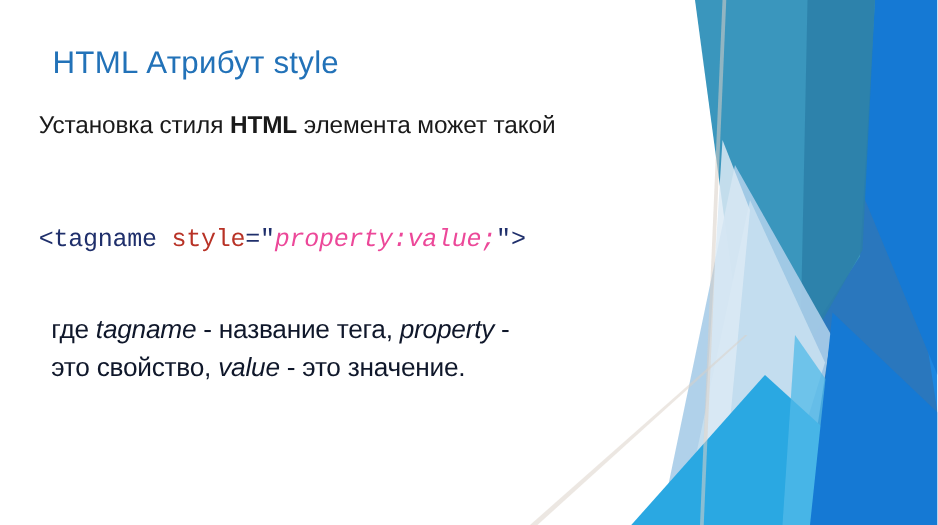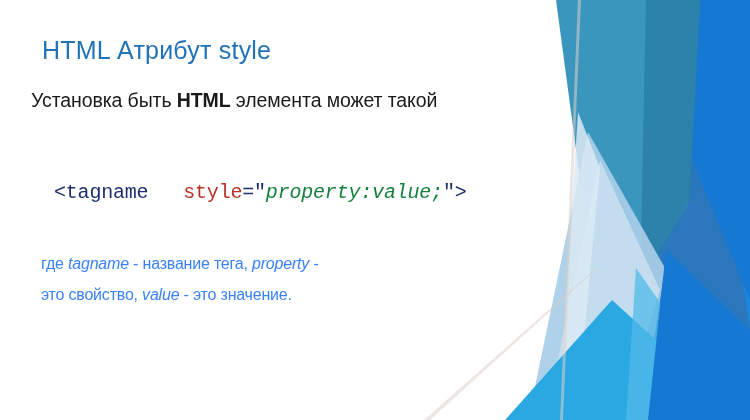--- a/index.html
+++ b/index.html
@@ -66,35 +66,35 @@
 
   .code-line {
     position: absolute;
     left: 31px;
     top: 181px;
     font-family: "Liberation Mono", "DejaVu Sans Mono", monospace;
     font-size: 20px;
     white-space: nowrap;
     letter-spacing: -0.2px;
   }
-  .c-tag   { color: #1f2f6b; margin-left: 23px; }
+  .c-tag   { color: #1f2f6b; }
   .c-attr  { color: #b83226; }
   .c-eq    { color: #1f2f6b; }
-  .c-val   { color: #15803d; font-style: italic; }
+  .c-val   { color: #ec4899; font-style: italic; }
 
   .bottom-block {
     position: absolute;
     left: 41px;
     top: 248px;
     width: 520px;
   }
   .bottom-line {
-    font-size: 16px;
+    font-size: 21px;
     line-height: 31px;
-    color: #3b82f6;
+    color: #0f172a;
     white-space: nowrap;
     letter-spacing: -0.2px;
   }
   .it { font-style: italic; }
 </style>
 </head>
 <body>
 
 <div id="slide">
 
@@ -125,21 +125,21 @@
     <polygon points="578,0 581,0 563,420 560,420" fill="#d9cfc6" opacity="0.55"></polygon>
     <polygon points="596,268 598,268 430,420 424,420" fill="#d9cfc6" opacity="0.5"></polygon>
   </svg>
 
   <div id="content">
 
     <div class="slide-title">HTML Атрибут style</div>
 
     <div class="body-block">
 
-      <div class="body-line"><span>Установка быть </span><span class="b">HTML</span><span> элемента может такой</span></div>
+      <div class="body-line"><span>Установка стиля </span><span class="b">HTML</span><span> элемента может такой</span></div>
 
 
 
     </div>
 
     <div class="code-line"><span class="c-tag">&lt;tagname</span><span class="c-tag"> </span><span class="c-attr">style</span><span class="c-eq">="</span><span class="c-val">property:value;</span><span class="c-eq">"</span><span class="c-eq">&gt;</span></div>
 
     <div class="bottom-block">
       <div class="bottom-line"><span>где </span><span class="it">tagname</span><span> - название тега, </span><span class="it">property</span><span> -</span></div>
 

